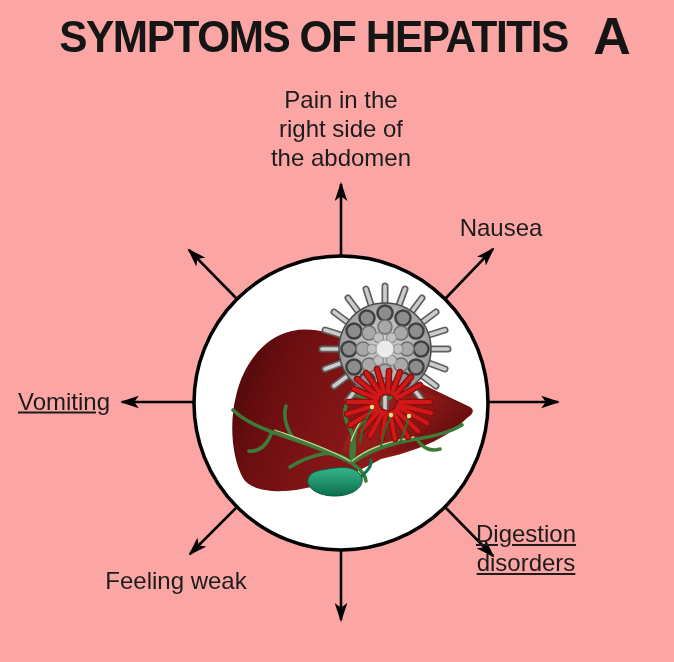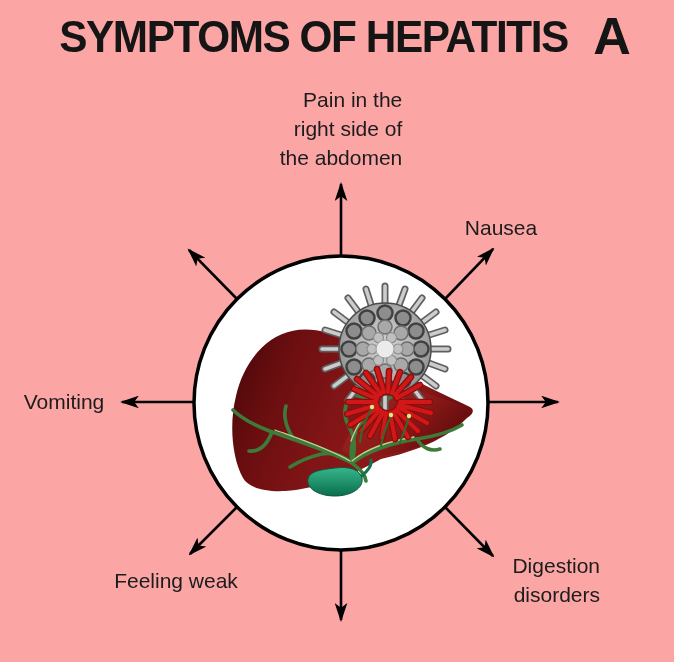--- a/index.html
+++ b/index.html
@@ -2,29 +2,29 @@
 <html><head>
 <meta charset="utf-8">
 <style>
   html,body{margin:0;padding:0;background:#ffffff;}
   .page{position:relative;width:674px;height:662px;background:#fca5a5;overflow:hidden;
         font-family:"Liberation Sans","DejaVu Sans",sans-serif;color:#1b1b1b;}
   .title{position:absolute;top:6px;left:0;width:674px;text-align:center;white-space:nowrap;}
   .title .main{font-size:45px;font-weight:bold;letter-spacing:-1.5px;color:#151515;
                display:inline-block;transform:scaleX(.94);transform-origin:center;}
   .title .emph{font-size:52px;font-weight:bold;color:#151515;margin-left:9px;vertical-align:-2px;}
-  .sym{position:absolute;transform:translate(-50%,-50%);font-size:21px;line-height:29px;
-       text-align:right;white-space:pre-line;color:#1c1c1c;}
+  .sym{position:absolute;transform:translate(-50%,-50%);font-size:24px;line-height:29px;
+       text-align:center;white-space:pre-line;color:#1c1c1c;}
   .sym.pain{left:341px;top:128px;}
   .sym.fever{left:501px;top:227px;}
   .sym.jaundice{left:619px;top:402px;}
-  .sym.digestion{left:526px;top:580px;}
+  .sym.digestion{left:526px;top:548px;text-decoration:underline;}
   .sym.darkurine{left:337px;top:640px;}
   .sym.weak{left:176px;top:580px;}
-  .sym.vomiting{left:64px;top:401px;}
+  .sym.vomiting{left:64px;top:401px;text-decoration:underline;}
   .sym.nausea{left:184px;top:228px;}
   svg.art{position:absolute;left:0;top:0;}
 </style>
 </head>
 <body>
 
 <div class="page">
 
   <div class="title"><span class="main">SYMPTOMS OF HEPATITIS</span><span class="emph">A</span></div>
 

